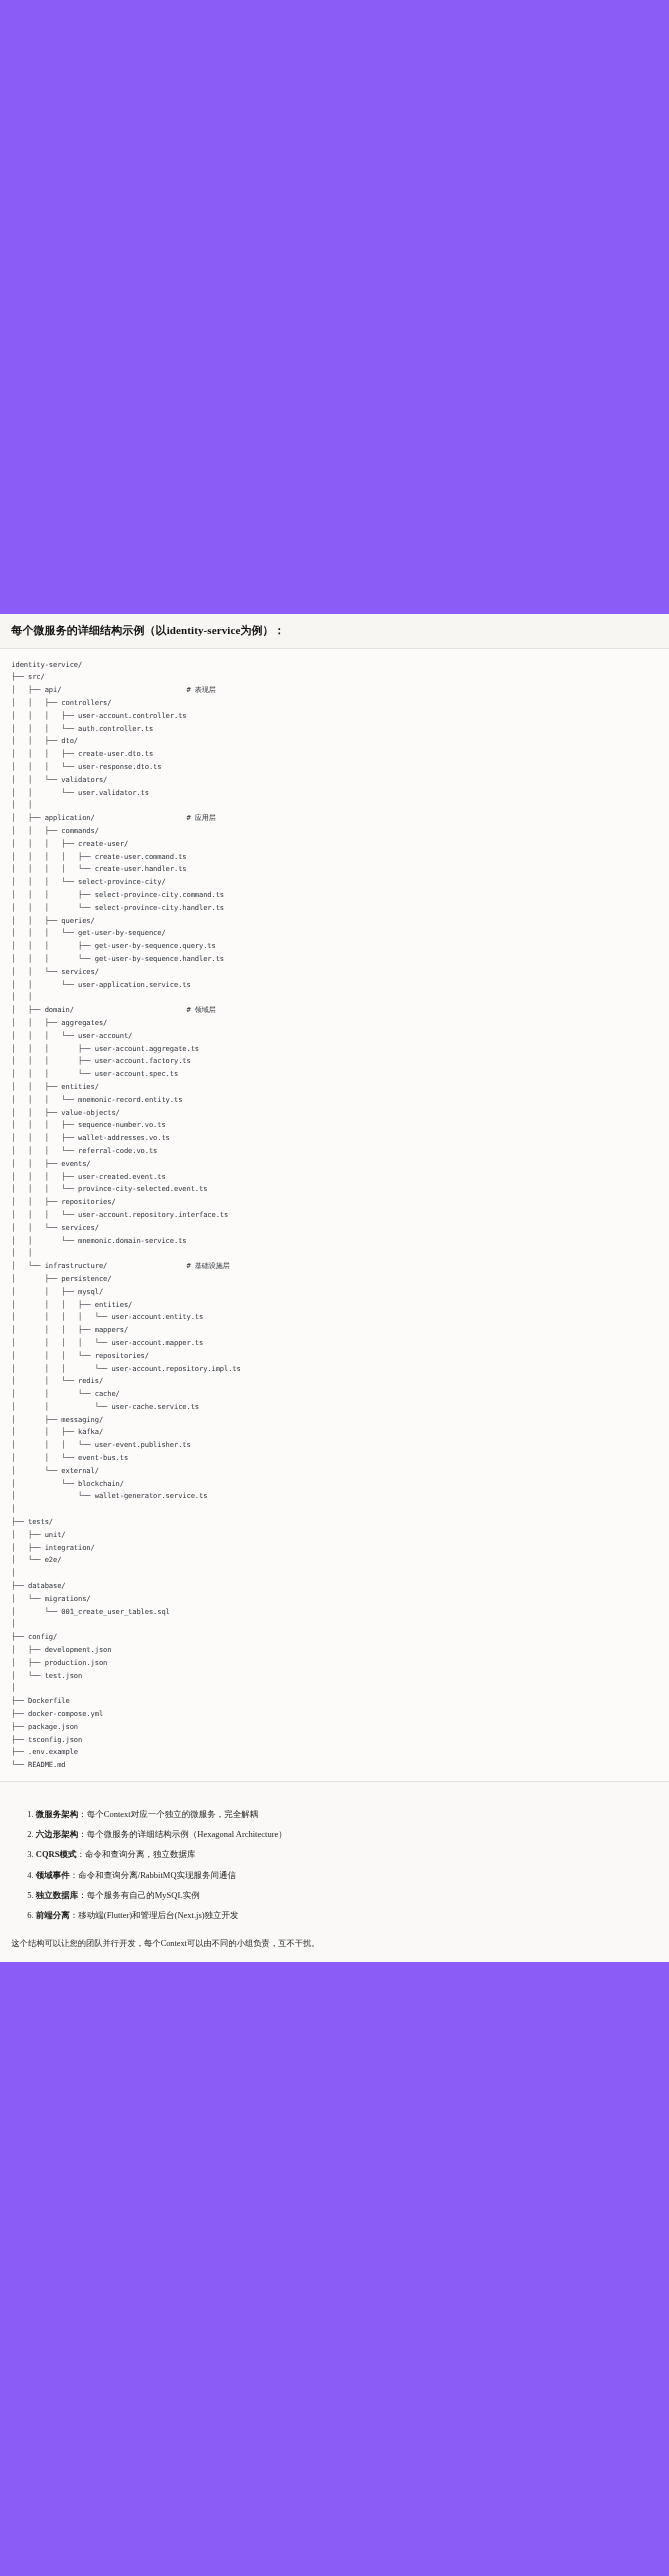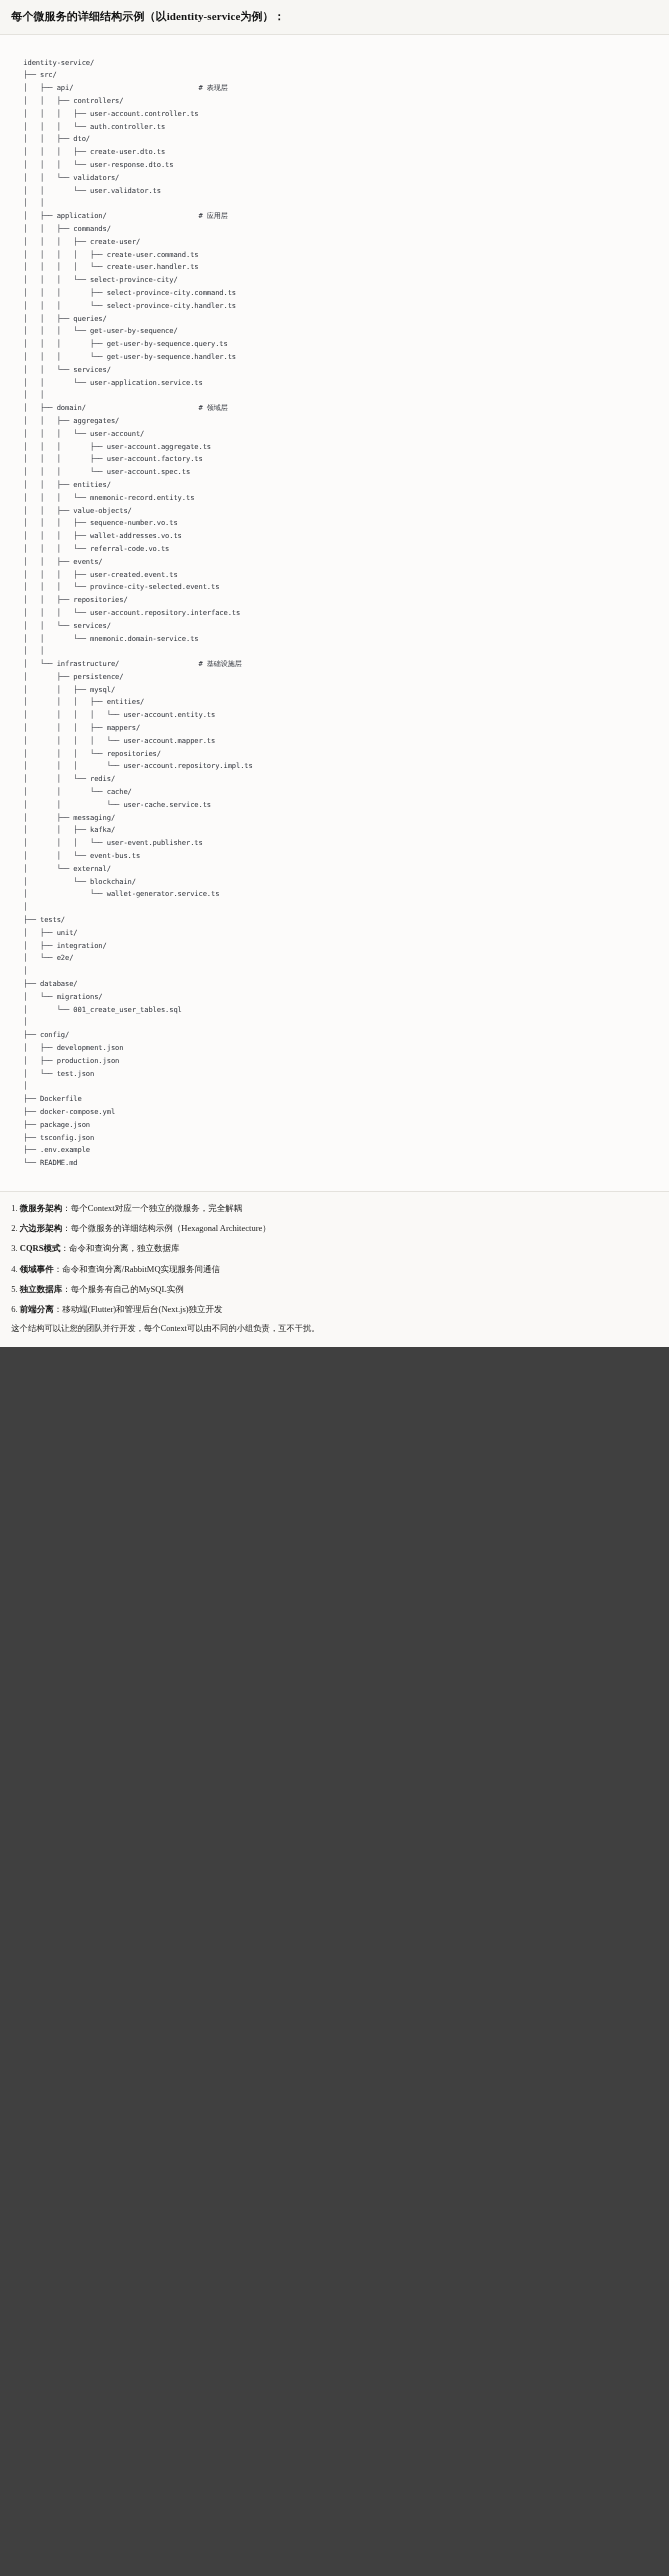--- a/index.html
+++ b/index.html
@@ -10,23 +10,24 @@
   body {
     width: 669px;
     font-family: "Liberation Sans", sans-serif;
     color: #1f1f1f;
     -webkit-font-smoothing: antialiased;
   }
   .page {
     width: 669px;
     min-height: 2576px;
     box-sizing: border-box;
-    background: #404040;
+    background: #8b5cf6;
     display: flex;
     flex-direction: column;
+    justify-content: center;
   }
 
   
   .doc-header {
     background: #f7f6f3;
     padding: 8.8px 11.3px 10px 11.3px;
     border-bottom: 0.6px solid #e4e2dd;
   }
   .doc-title {
     font-family: "Liberation Serif", serif;
@@ -38,21 +39,21 @@
     margin: 0;
   }
 
   
   .tree-block {
     background: #fcfbfa;
     padding: 10px 11.3px 8.8px 11.3px;
     flex: 0 0 auto;
   }
   pre.tree {
-    margin: 12px;
+    margin: 0;
     font-family: "DejaVu Sans Mono", "Liberation Mono", monospace;
     font-size: 7.1px;
     line-height: 12.8px;
     color: #2c3038;
     white-space: pre;
     letter-spacing: -0.1px;
   }
 
   
   .notes {
@@ -62,21 +63,21 @@
   }
   .notes-title {
     font-family: "Liberation Serif", serif;
     font-weight: bold;
     font-size: 9.4px;
     color: #121212;
     margin: 0 0 7.5px 0;
     letter-spacing: 0.1px;
   }
   ol.note-list {
-    margin: 0;
+    margin: 16px;
     padding: 0;
     list-style: none;
     counter-reset: noteidx;
   }
   ol.note-list li {
     font-family: "Liberation Serif", serif;
     font-size: 8.5px;
     line-height: 1.5;
     color: #1c1c1c;
     margin: 0 0 7.5px 0;

